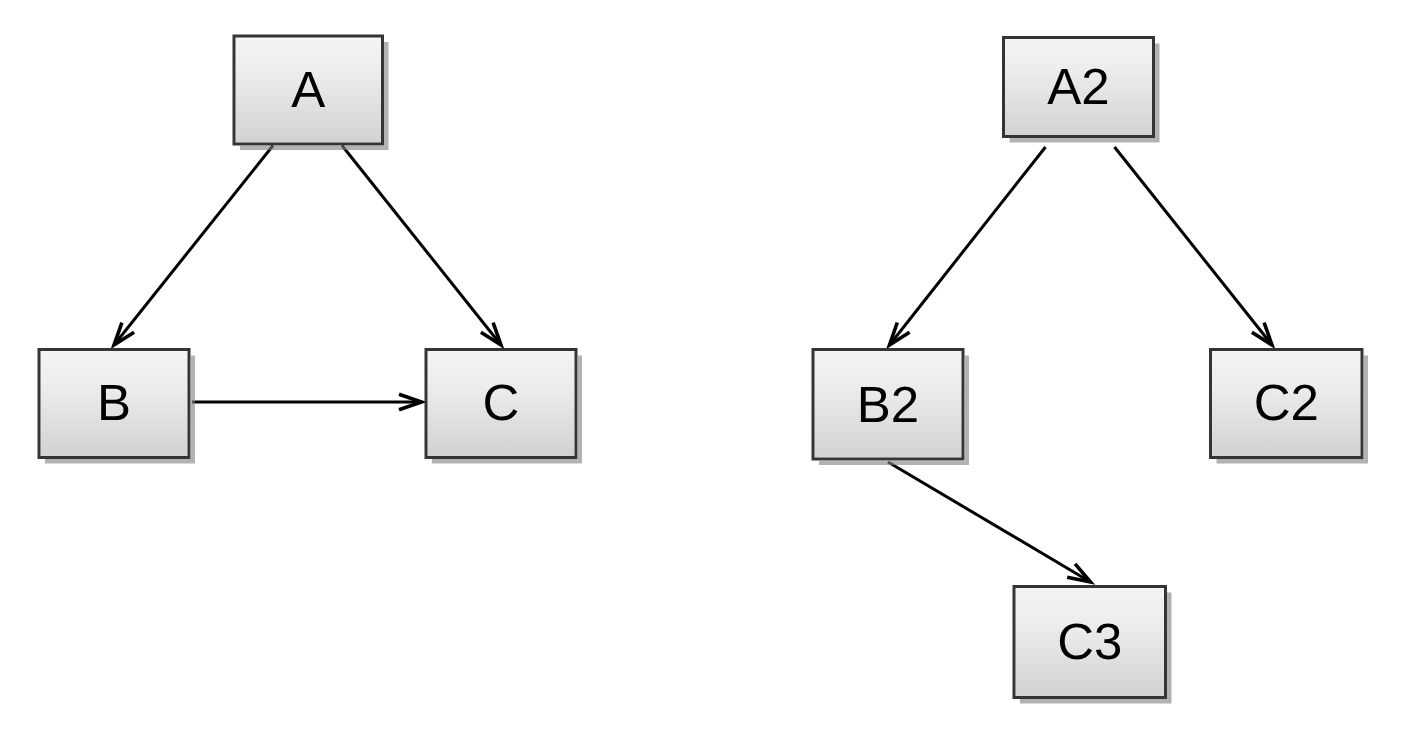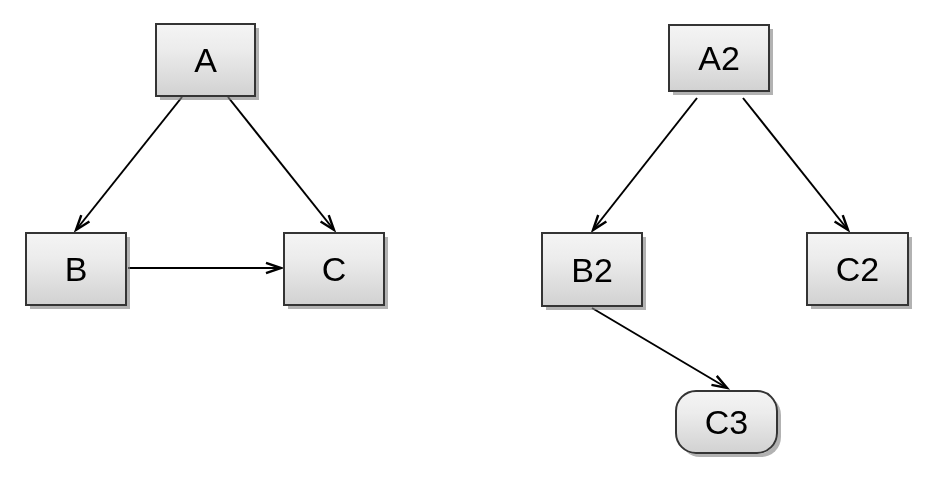--- a/index.html
+++ b/index.html
@@ -93,18 +93,18 @@
       </div>
       <div class="node" style="left: 668px; top: 24px; width: 102px; height: 68px;">
         <span class="node-label">A2</span>
       </div>
       <div class="node" style="left: 541px; top: 232px; width: 102px; height: 75px;">
         <span class="node-label">B2</span>
       </div>
       <div class="node" style="left: 806px; top: 232px; width: 103px; height: 74px;">
         <span class="node-label">C2</span>
       </div>
-      <div class="node" style="left: 675px; top: 390px; width: 103px; height: 64px; border-radius: 21px;">
+      <div class="node" style="left: 675px; top: 390px; width: 103px; height: 76px;">
         <span class="node-label">C3</span>
       </div>
     </div>
 
 </div>
 
 </body></html>

